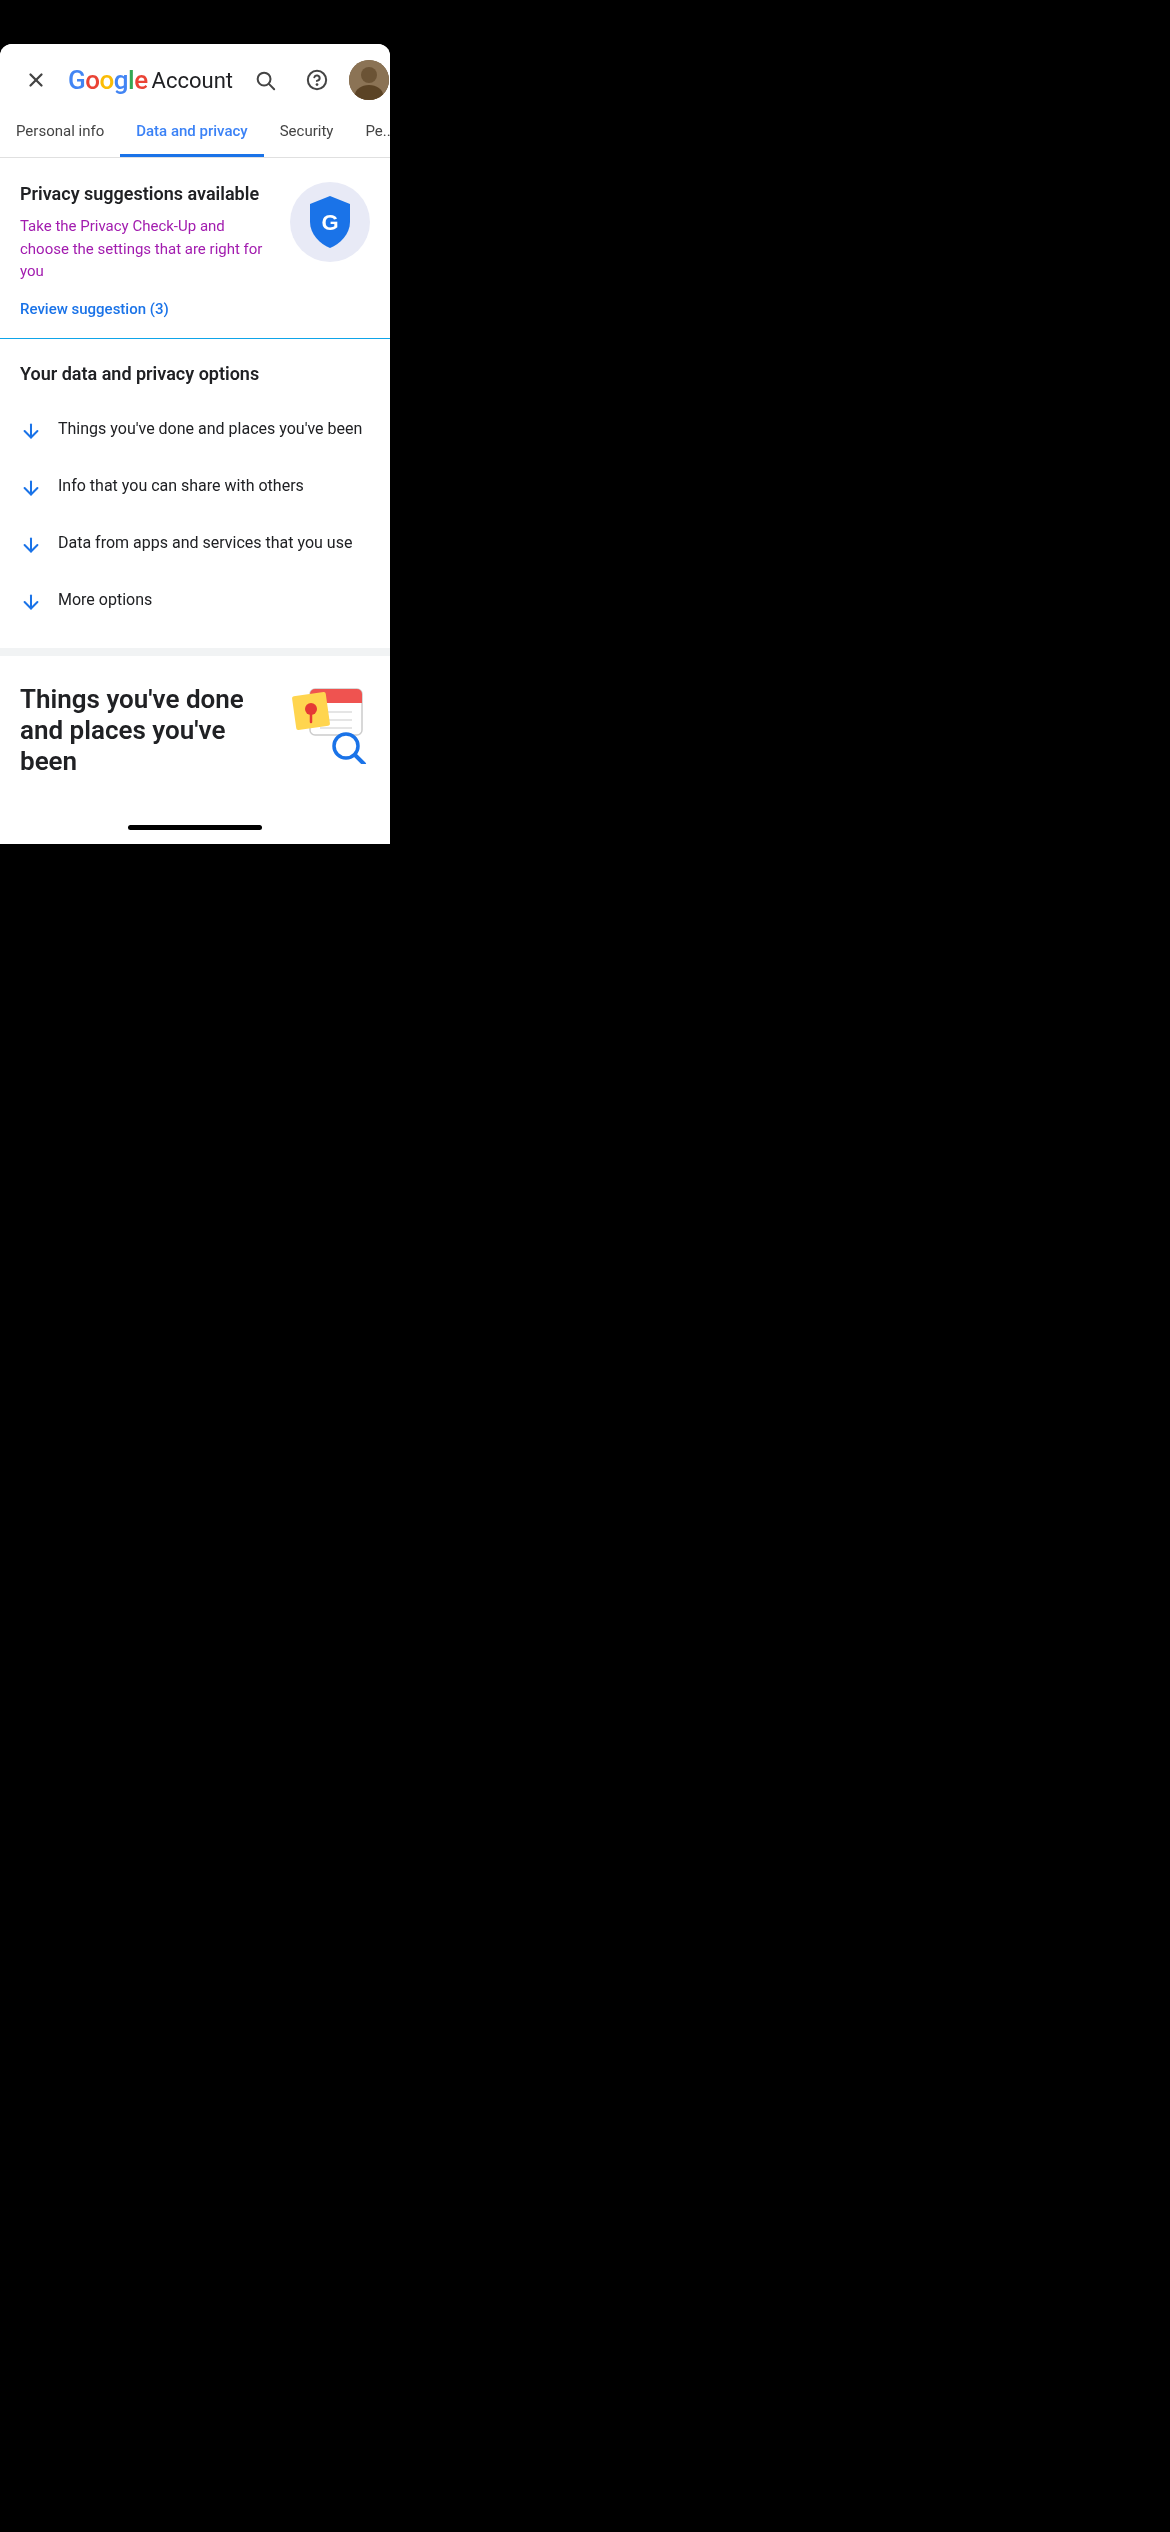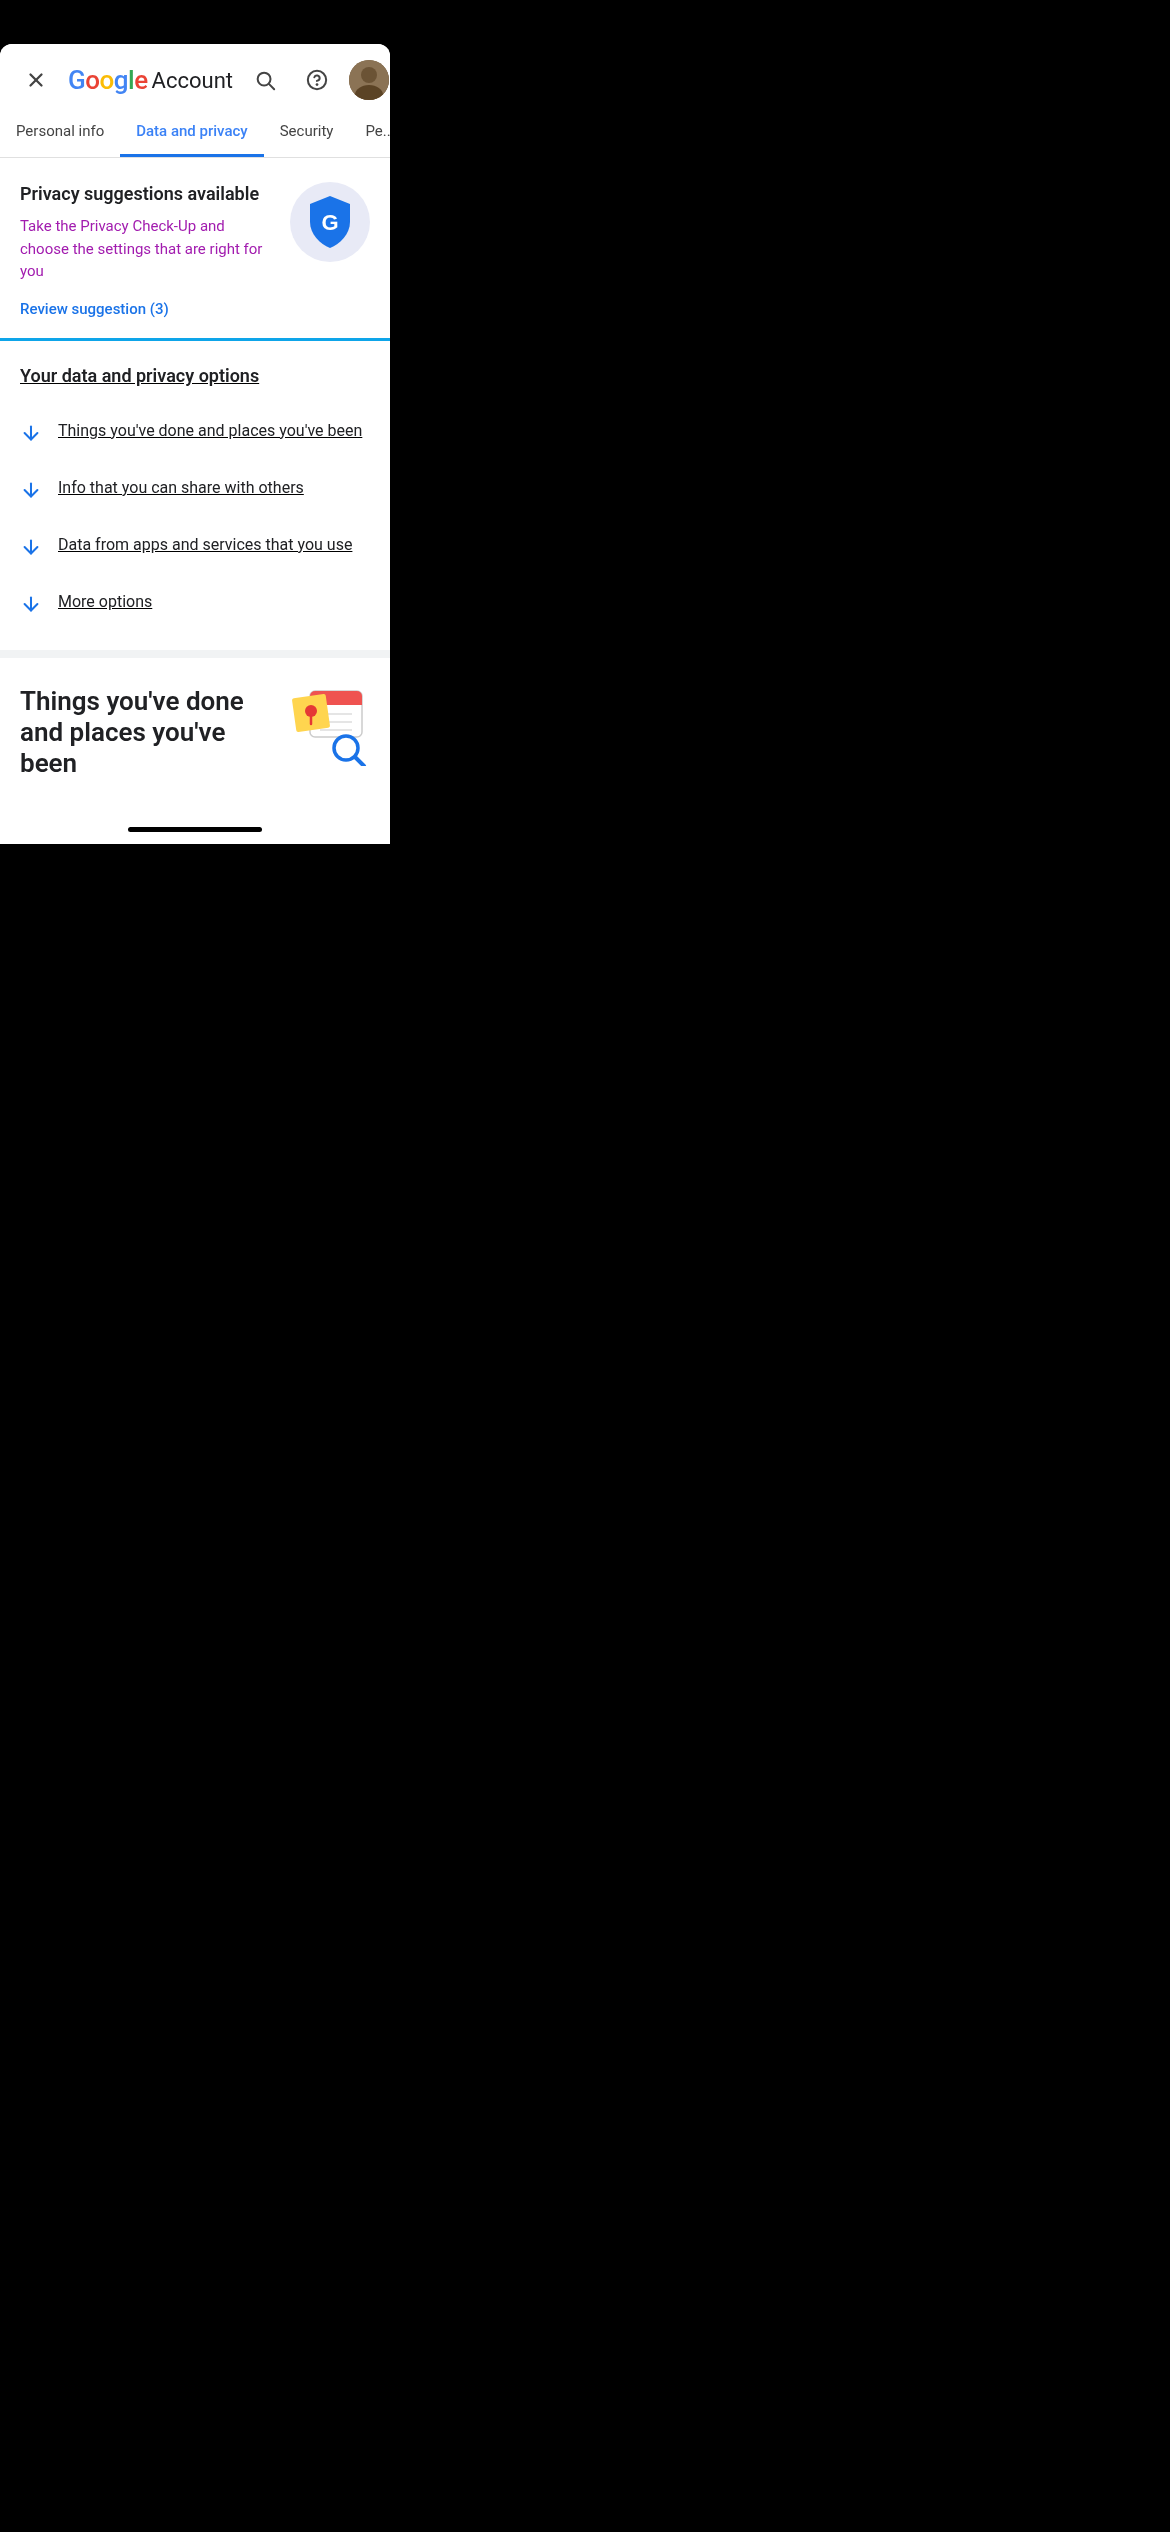--- a/index.html
+++ b/index.html
@@ -135,21 +135,21 @@
       border-bottom: 3px solid #1a73e8;
       font-weight: 500;
     }
 
     
     .suggestion-card {
       display: flex;
       align-items: flex-start;
       padding: 24px 20px 20px 20px;
       gap: 16px;
-      border-bottom: 3px solid #0ea5e9;
+      border-bottom: 1px solid #0ea5e9;
       background: #fff;
     }
 
     .suggestion-content {
       flex: 1;
     }
 
     .suggestion-title {
       font-size: 18px;
       font-weight: 600;
@@ -182,21 +182,20 @@
       align-items: center;
       justify-content: center;
       flex-shrink: 0;
     }
 
     
     .options-section {
       padding: 24px 20px 16px 20px;
       border-bottom: 8px solid #f1f3f4;
       background: #fff;
-      text-decoration: underline;
     }
 
     .section-title {
       font-size: 18px;
       font-weight: 600;
       color: #202124;
       margin-bottom: 20px;
     }
 
     .option-item {

